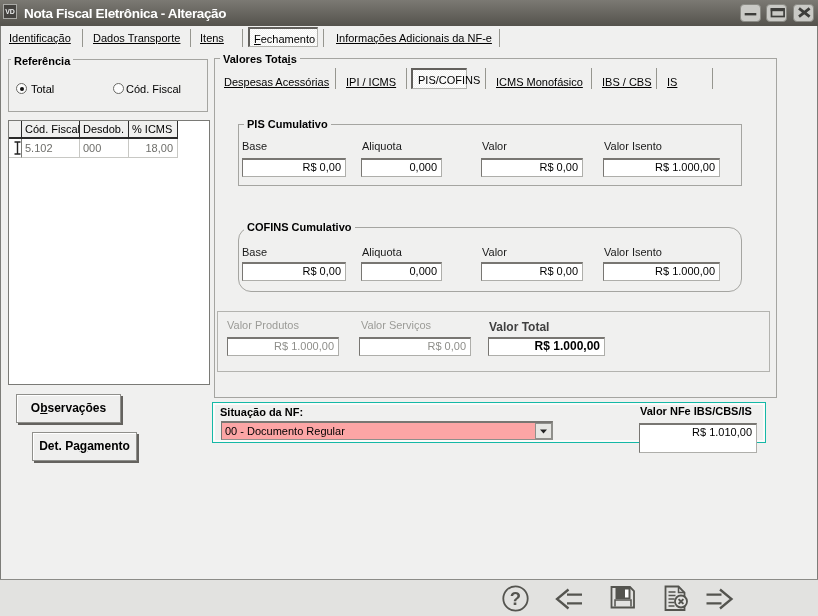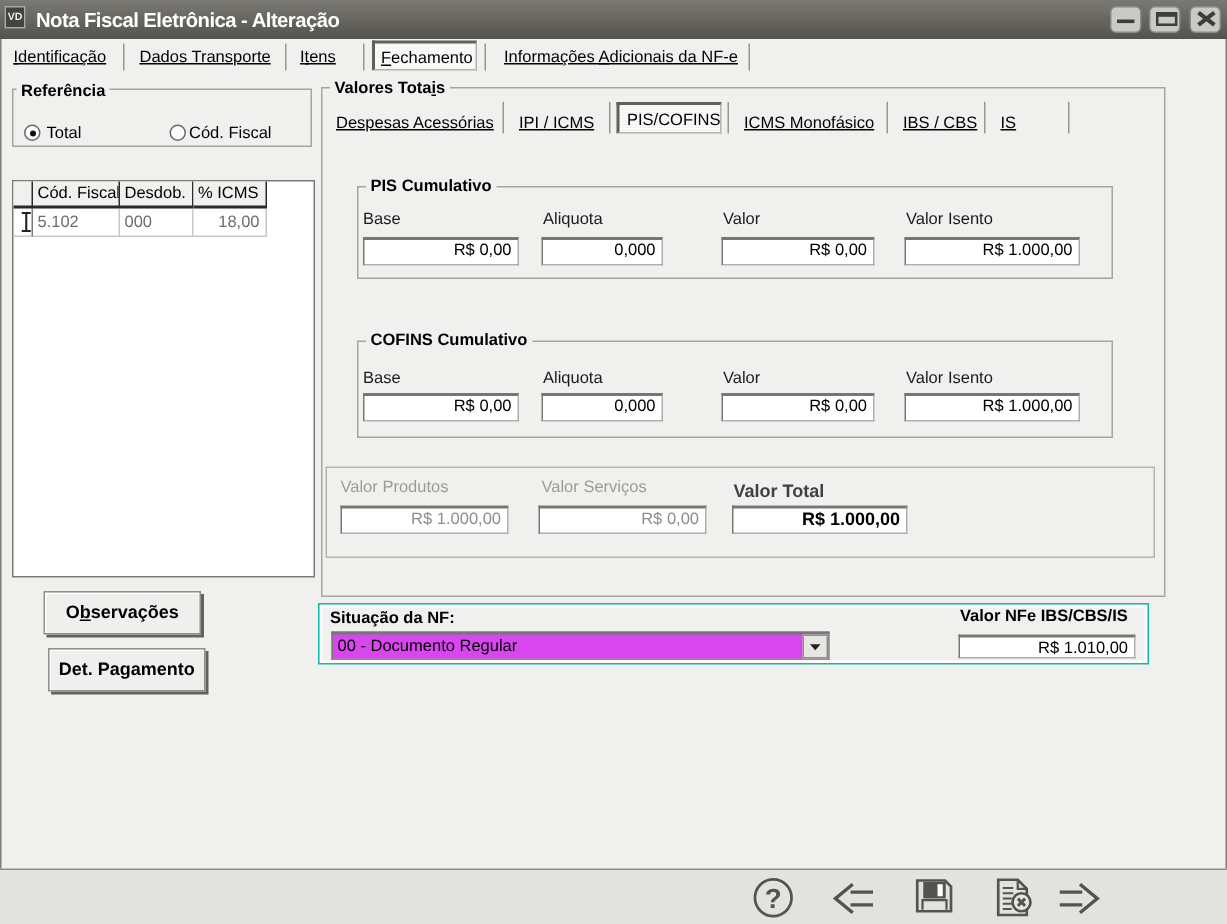--- a/index.html
+++ b/index.html
@@ -59,52 +59,52 @@
 <div class="tabsep abs" style="left:190px;"></div>
 <div class="tab abs" style="left:200px;">I<u>t</u>ens</div>
 <div class="tabsep abs" style="left:242px;"></div>
 <div class="selbox abs" style="left:248px;top:27px;width:70px;height:20px;">
   <span style="position:absolute;left:4px;top:4px;font-size:11px;white-space:nowrap;"><u>F</u>echamento</span>
 </div>
 <div class="tabsep abs" style="left:323px;"></div>
 <div class="tab abs" style="left:336px;">Informações <u>A</u>dicionais da NF-e</div>
 <div class="tabsep abs" style="left:499px;"></div>
 
-<div class="group abs" style="left:8px;top:59px;width:200px;height:39px;">
+<div class="group abs" style="left:8px;top:59px;width:200px;height:53px;">
   <div class="glabel" style="left:2px;top:-5.5px;">Referência</div>
   <div class="radio sel abs" style="left:7px;top:23px;"></div>
   <div class="abs" style="left:22px;top:23px;font-size:11px;">Total</div>
   <div class="radio abs" style="left:104px;top:23px;"></div>
   <div class="abs" style="left:117px;top:23px;font-size:11px;">Cód. Fiscal</div>
 </div>
 
 <div id="grid" class="abs">
   <div class="hcell" style="left:0;width:13px;"></div>
   <div class="hcell" style="left:13px;width:58px;">Cód. Fiscal</div>
   <div class="hcell" style="left:71px;width:49px;">Desdob.</div>
   <div class="hcell" style="left:120px;width:49px;">% ICMS</div>
   <div class="dcell" style="left:0;width:13px;border-right-color:#7a7a76;"><svg width="9" height="14" viewBox="0 0 9 14" style="margin-left:0.5px;margin-top:2px;">
         <path d="M1.5 1 H7.5 M4.5 1 V13 M1.5 13 H7.5" stroke="#222" stroke-width="1.4" fill="none"></path>
       </svg></div>
   <div class="dcell" style="left:13px;width:58px;">5.102</div>
   <div class="dcell" style="left:71px;width:49px;">000</div>
   <div class="dcell" style="left:120px;width:49px;text-align:right;padding-right:4px;">18,00</div>
 </div>
 
-<div class="btn3d abs" style="left:29px;top:394px;">O<u>b</u>servações</div>
+<div class="btn3d abs" style="left:16px;top:394px;">O<u>b</u>servações</div>
 <div class="btn3d abs" style="left:32px;top:432px;">Det. Pa<u>g</u>amento</div>
 
 <div class="group abs" style="left:214px;top:58px;width:563px;height:340px;"></div>
 <div class="glabel abs" style="left:220px;top:53px;background:#f0f0ef;">Valores Tota<u>i</u>s</div>
 
 <div class="tab abs" style="left:224px;top:76px;">Despesas Acessórias</div>
 <div class="tabsep abs" style="left:335px;top:68px;height:21px;"></div>
 <div class="tab abs" style="left:346px;top:76px;">IPI / ICMS</div>
 <div class="tabsep abs" style="left:406px;top:68px;height:21px;"></div>
-<div class="selbox abs" style="left:411px;top:68px;width:70px;height:21px;">
+<div class="selbox abs" style="left:411px;top:68px;width:56px;height:21px;">
   <span style="position:absolute;left:5px;top:4px;font-size:11px;white-space:nowrap;">PIS/COFINS</span>
 </div>
 <div class="tabsep abs" style="left:485px;top:68px;height:21px;"></div>
 <div class="tab abs" style="left:496px;top:76px;">ICMS Monofásico</div>
 <div class="tabsep abs" style="left:591px;top:68px;height:21px;"></div>
 <div class="tab abs" style="left:602px;top:76px;">IBS / CBS</div>
 <div class="tabsep abs" style="left:656px;top:68px;height:21px;"></div>
 <div class="tab abs" style="left:667px;top:76px;">IS</div>
 <div class="tabsep abs" style="left:712px;top:68px;height:21px;"></div>
 
@@ -113,21 +113,21 @@
   <div class="flabel abs" style="left:3px;top:15px;">Base</div>
   <div class="field abs" style="left:3px;top:33px;width:104px;height:19px;">R$ 0,00</div>
   <div class="flabel abs" style="left:123px;top:15px;">Aliquota</div>
   <div class="field abs" style="left:122px;top:33px;width:81px;height:19px;">0,000</div>
   <div class="flabel abs" style="left:243px;top:15px;">Valor</div>
   <div class="field abs" style="left:242px;top:33px;width:102px;height:19px;">R$ 0,00</div>
   <div class="flabel abs" style="left:365px;top:15px;">Valor Isento</div>
   <div class="field abs" style="left:364px;top:33px;width:117px;height:19px;">R$ 1.000,00</div>
 </div>
 
-<div class="group abs" style="left:238px;top:227px;width:504px;height:65px;">
+<div class="group abs" style="left:238px;top:227px;width:504px;height:65px;border-radius:13px;">
   <div class="glabel" style="left:5px;">COFINS Cumulativo</div>
   <div class="flabel abs" style="left:3px;top:18px;">Base</div>
   <div class="field abs" style="left:3px;top:34px;width:104px;height:19px;">R$ 0,00</div>
   <div class="flabel abs" style="left:123px;top:18px;">Aliquota</div>
   <div class="field abs" style="left:122px;top:34px;width:81px;height:19px;">0,000</div>
   <div class="flabel abs" style="left:243px;top:18px;">Valor</div>
   <div class="field abs" style="left:242px;top:34px;width:102px;height:19px;">R$ 0,00</div>
   <div class="flabel abs" style="left:365px;top:18px;">Valor Isento</div>
   <div class="field abs" style="left:364px;top:34px;width:117px;height:19px;">R$ 1.000,00</div>
 </div>
@@ -136,30 +136,30 @@
   <div class="flabel abs" style="left:9px;top:7px;color:#9b9b97;">Valor Produtos</div>
   <div class="field abs" style="left:9px;top:25px;width:112px;height:19px;color:#8e8e8a;">R$ 1.000,00</div>
   <div class="flabel abs" style="left:143px;top:7px;color:#9b9b97;">Valor Serviços</div>
   <div class="field abs" style="left:141px;top:25px;width:112px;height:19px;color:#8e8e8a;">R$ 0,00</div>
   <div class="flabel abs" style="left:271px;top:8px;color:#404040;font-weight:bold;font-size:12px;">Valor Total</div>
   <div class="field abs" style="left:270px;top:25px;width:117px;height:19px;font-weight:bold;font-size:12px;">R$ 1.000,00</div>
 </div>
 
 <div class="abs" style="left:212px;top:402px;width:554px;height:41px;border:1px solid #14b8a6;box-shadow:inset 0 0 0 2px #fbfbfa;">
   <div class="abs" style="left:7px;top:2.5px;font-weight:bold;font-size:11px;">Situação da NF:</div>
-  <div class="abs" style="left:8px;top:18px;width:332px;height:19px;background:#d946ef;border-style:solid;border-width:2px 1px 1px 1px;border-color:#787672 #8f8f8b #8f8f8b #787672;">
+  <div class="abs" style="left:8px;top:18px;width:332px;height:19px;background:#fca5a5;border-style:solid;border-width:2px 1px 1px 1px;border-color:#787672 #8f8f8b #8f8f8b #787672;">
     <span style="position:absolute;left:3px;top:2px;font-size:11px;">00 - Documento Regular</span>
     <div class="abs" style="right:0px;top:0px;width:17px;height:16px;background:#e6e6e3;border:1px solid #8f8f8b;">
       <svg width="15" height="14" viewBox="0 0 15 14">
           <path d="M4 5.5 L7.5 9.5 L11 5.5 Z" fill="#222"></path>
         </svg>
     </div>
   </div>
   <div class="abs" style="left:427px;top:2px;font-weight:bold;font-size:11px;">Valor NFe IBS/CBS/IS</div>
-  <div class="field abs" style="left:426px;top:20px;width:118px;height:16px;line-height:14px;">R$ 1.010,00</div>
+  <div class="field abs" style="left:426px;top:20px;width:118px;height:30px;line-height:14px;">R$ 1.010,00</div>
 </div>
 
 <div id="tbdiv" class="abs"></div>
 <div id="toolbar" class="abs"></div>
 <svg class="abs" style="left:495px;top:580px;" width="250" height="36" viewBox="0 0 250 36">
   <g stroke="#54544f" fill="none">
 
     <circle cx="20.5" cy="18.5" r="12.2" stroke-width="1.8"></circle>
     <text x="20.5" y="25" font-family="Liberation Sans" font-size="18.5" font-weight="bold" fill="#54544f" stroke="none" text-anchor="middle">?</text>
 

